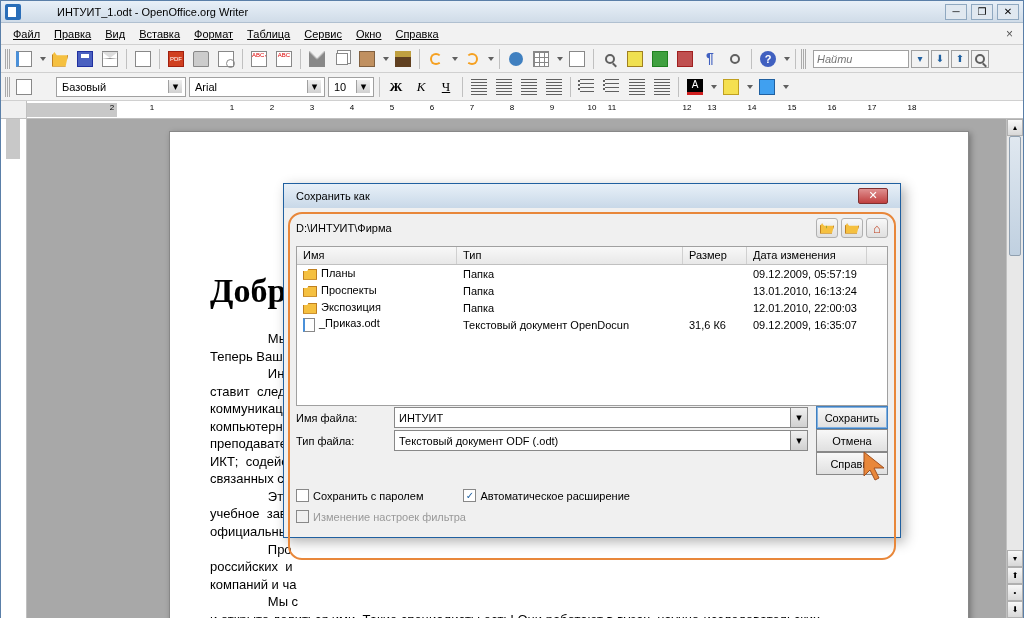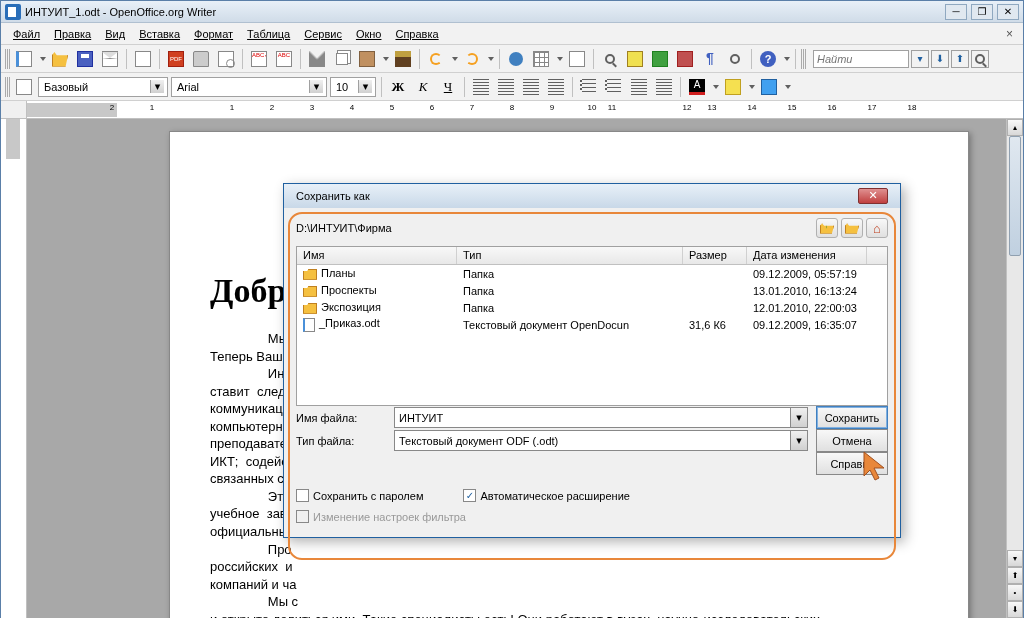--- a/index.html
+++ b/index.html
@@ -2,21 +2,21 @@
 <html><head>
 <meta charset="utf-8">
 <style>
 * { box-sizing: border-box; margin: 0; padding: 0; }
 body { font-family: Tahoma, Arial, sans-serif; font-size: 11px; background: #fff; overflow: hidden; width: 1024px; height: 618px; position: relative; }
 
 .window-frame { border: 1px solid #5a7fa8; width: 1024px; height: 618px; background: #f0f0f0; }
 .titlebar { background: linear-gradient(#e8f0f8, #d0dce8); height: 22px; display: flex; align-items: center; padding: 0 4px; border-bottom: 1px solid #b0c0d0; }
 .titlebar-icon { width: 16px; height: 16px; background: #2a6eb8; margin-right: 4px; border-radius: 2px; position: relative; }
 .titlebar-icon::after { content: ""; position: absolute; left: 3px; top: 3px; width: 8px; height: 10px; background: #fff; }
-.titlebar-text { flex: 1; color: #000; }
+.titlebar-text { flex: 1; color: #000; margin-left: 32px; }
 .titlebar-btns { display: flex; gap: 4px; }
 .titlebar-btn { width: 22px; height: 16px; border: 1px solid #8fa8c0; background: #e0e8f0; display: flex; align-items: center; justify-content: center; font-size: 10px; }
 
 .menubar { background: #f2f2f2; height: 22px; display: flex; align-items: center; padding: 0 6px; gap: 2px; border-bottom: 1px solid #d0d0d0; }
 .menu-item { padding: 2px 6px; cursor: default; }
 .menu-item u { text-decoration: underline; }
 .close-x { margin-left: auto; color: #555; font-size: 12px; padding-right: 4px; }
 
 .toolbar { background: #f2f2f2; height: 28px; display: flex; align-items: center; padding: 0 4px; gap: 3px; border-bottom: 1px solid #d0d0d0; }
 .tool-btn { width: 22px; height: 22px; border: 1px solid transparent; display: flex; align-items: center; justify-content: center; cursor: default; }
@@ -65,22 +65,22 @@
 .i-arrow-dn { width:0;height:0;border-left:3px solid transparent;border-right:3px solid transparent;border-top:4px solid #606060;margin-left:2px; }
 
 .search-box { display: flex; align-items: center; gap: 2px; margin-left: 4px; }
 .search-input { width: 96px; height: 18px; border: 1px solid #a0a0a0; padding: 0 3px; font-size: 11px; color: #888; font-style: italic; }
 .nav-btn { width: 18px; height: 18px; border: 1px solid #a0a0a0; display:flex;align-items:center;justify-content:center; font-size:10px; color: #2060a0; }
 
 .fmt-bar { background: #f2f2f2; height: 28px; display: flex; align-items: center; padding: 0 4px; gap: 3px; border-bottom: 1px solid #d0d0d0; }
 .combo { height: 20px; border: 1px solid #a0a0a0; background: #fff; display: flex; align-items: center; padding: 0 3px; }
 .combo-txt { flex: 1; padding: 0 2px; }
 .combo-btn { width: 14px; text-align: center; border-left: 1px solid #a0a0a0; background: linear-gradient(#f0f0f0,#d0d0d0); }
-.combo-style { width: 130px; }
-.combo-font { width: 156px; }
+.combo-style { width: 130px; margin-left: 18px; }
+.combo-font { width: 136px; }
 .combo-size { width: 46px; }
 
 .ruler-row { display: flex; background: #fff; border-bottom: 1px solid #c0c0c0; height: 18px; }
 .ruler-corner { width: 26px; background: #f0f0f0; border-right: 1px solid #c0c0c0; }
 .h-ruler { flex: 1; background: #fff; position: relative; font-size: 8px; color: #000; }
 .h-ruler .num { position: absolute; top: 2px; transform: translateX(-50%); }
 .h-ruler .gray-zone { position: absolute; top: 2px; height: 14px; background: #c8c8c8; }
 
 .doc-area { display: flex; height: 499px; }
 .v-ruler { width: 26px; background: #fff; border-right: 1px solid #c0c0c0; position: relative; }

